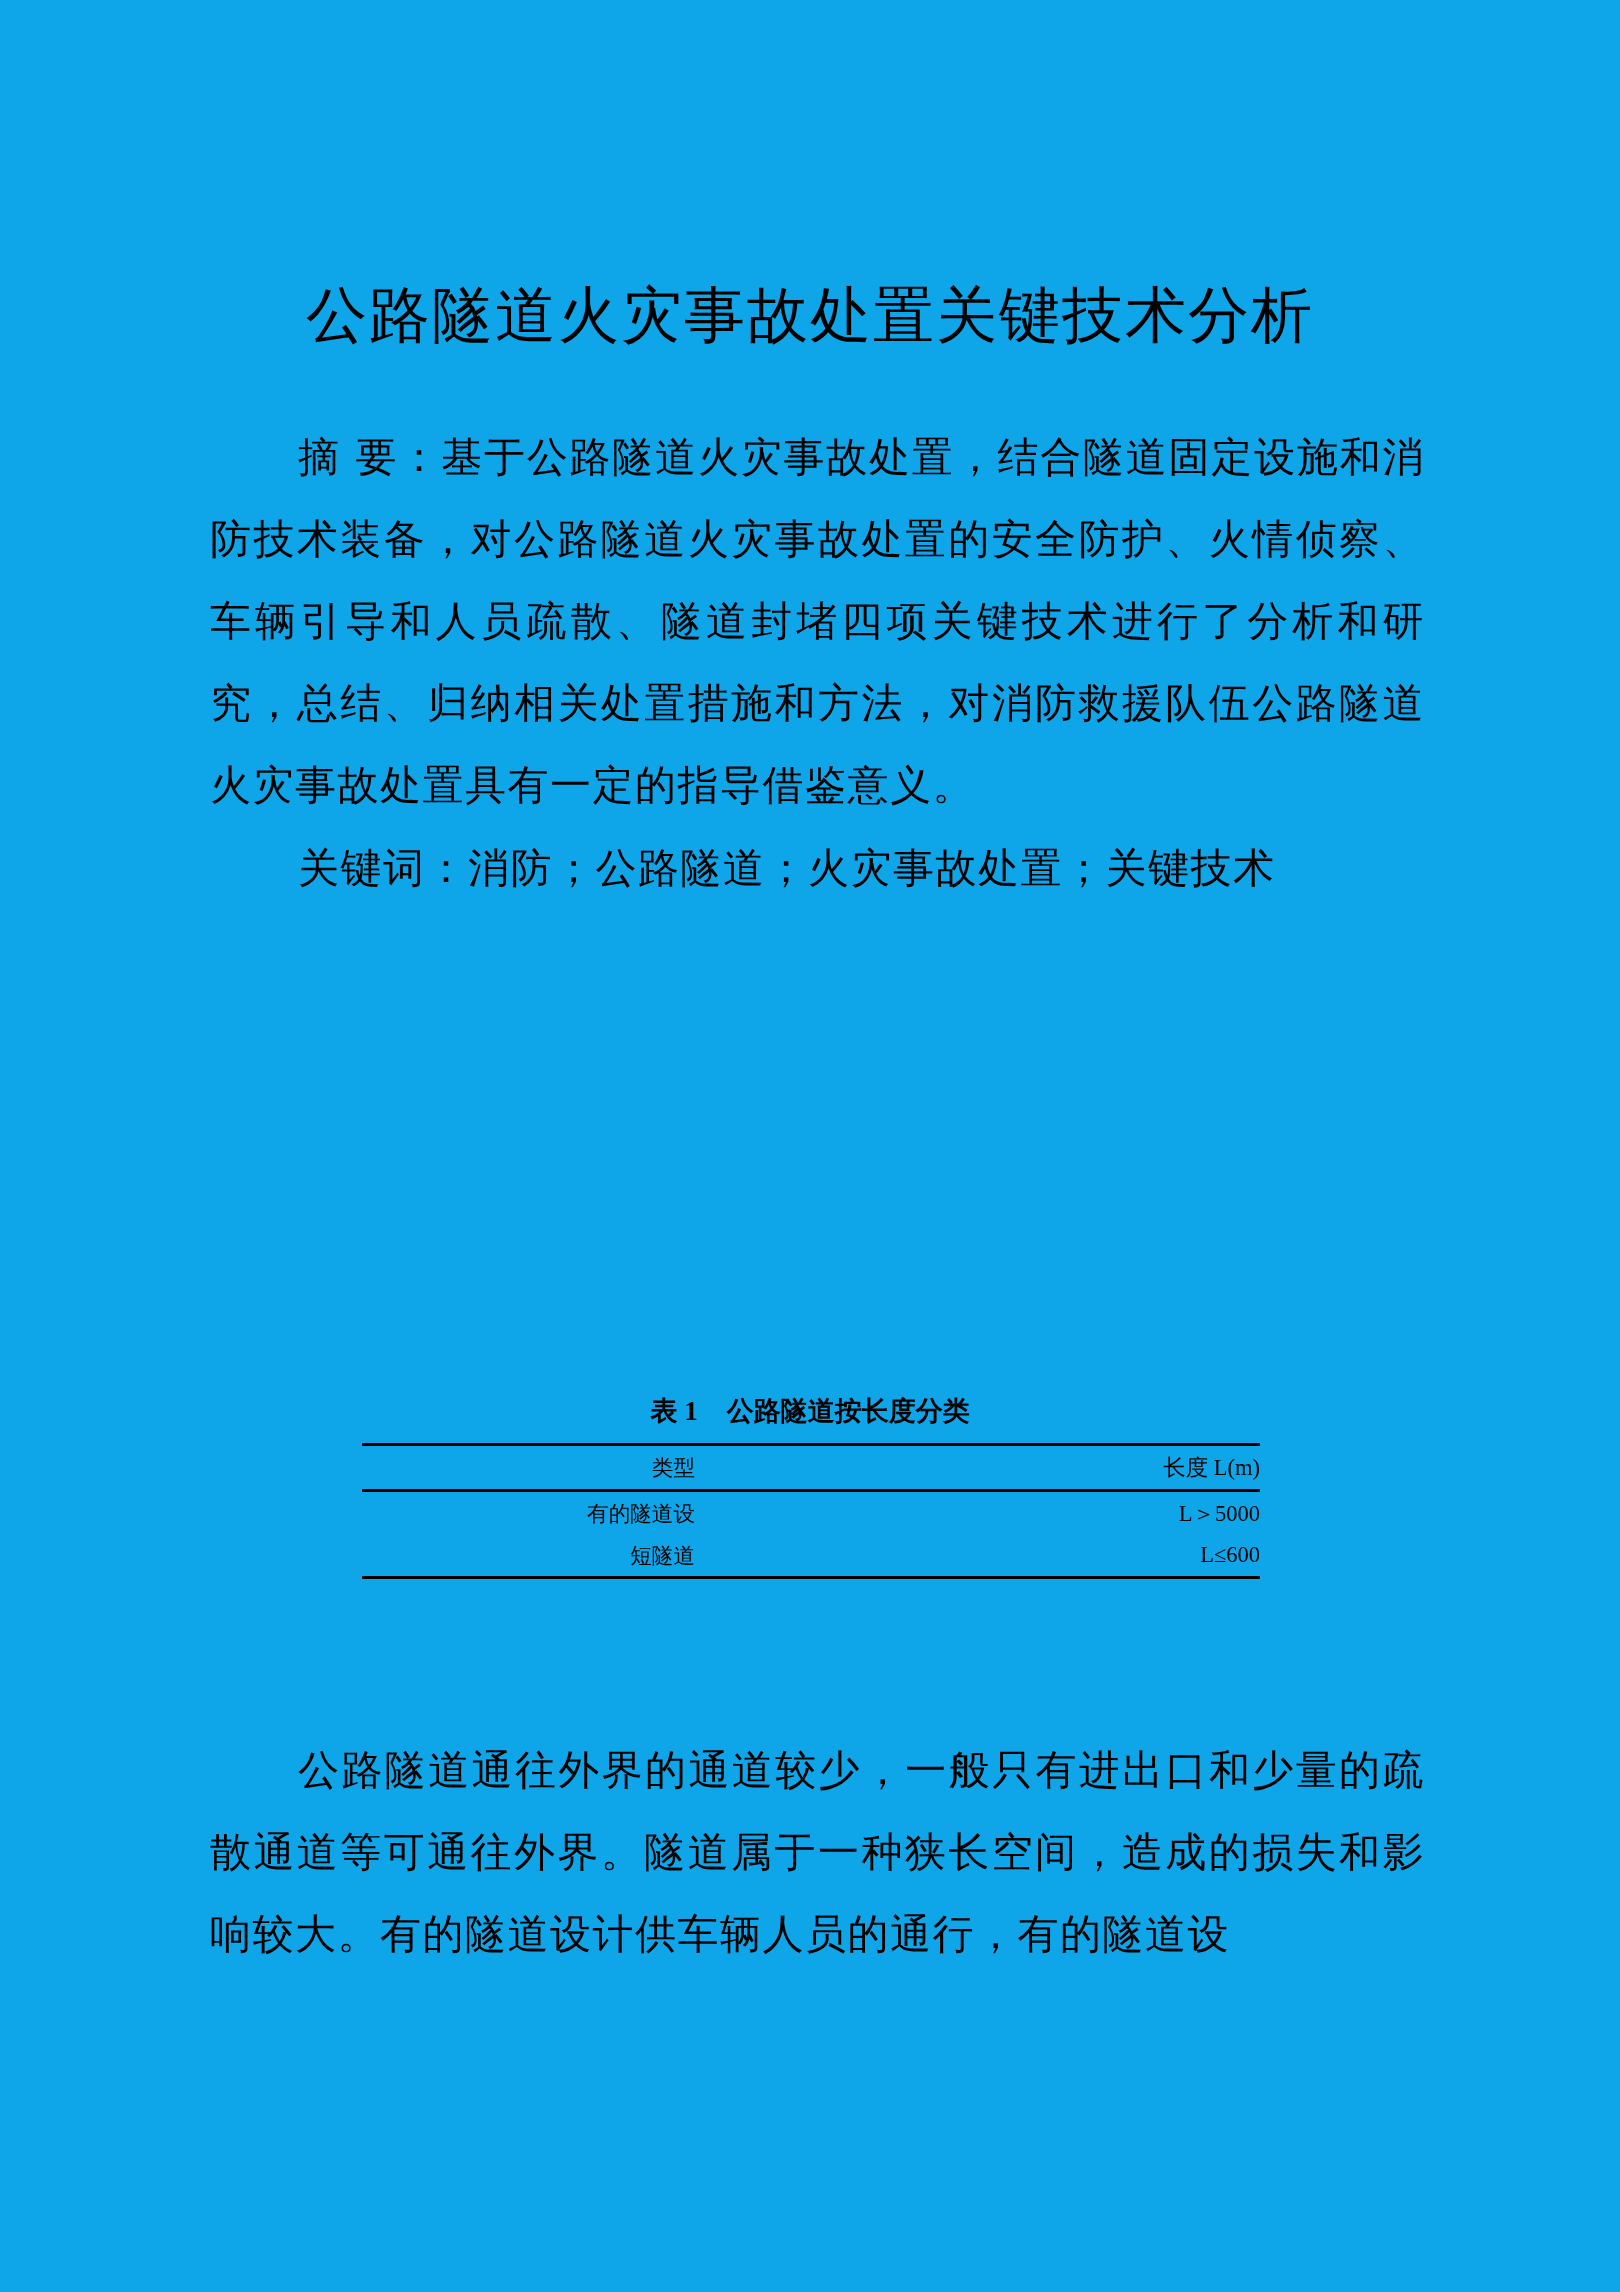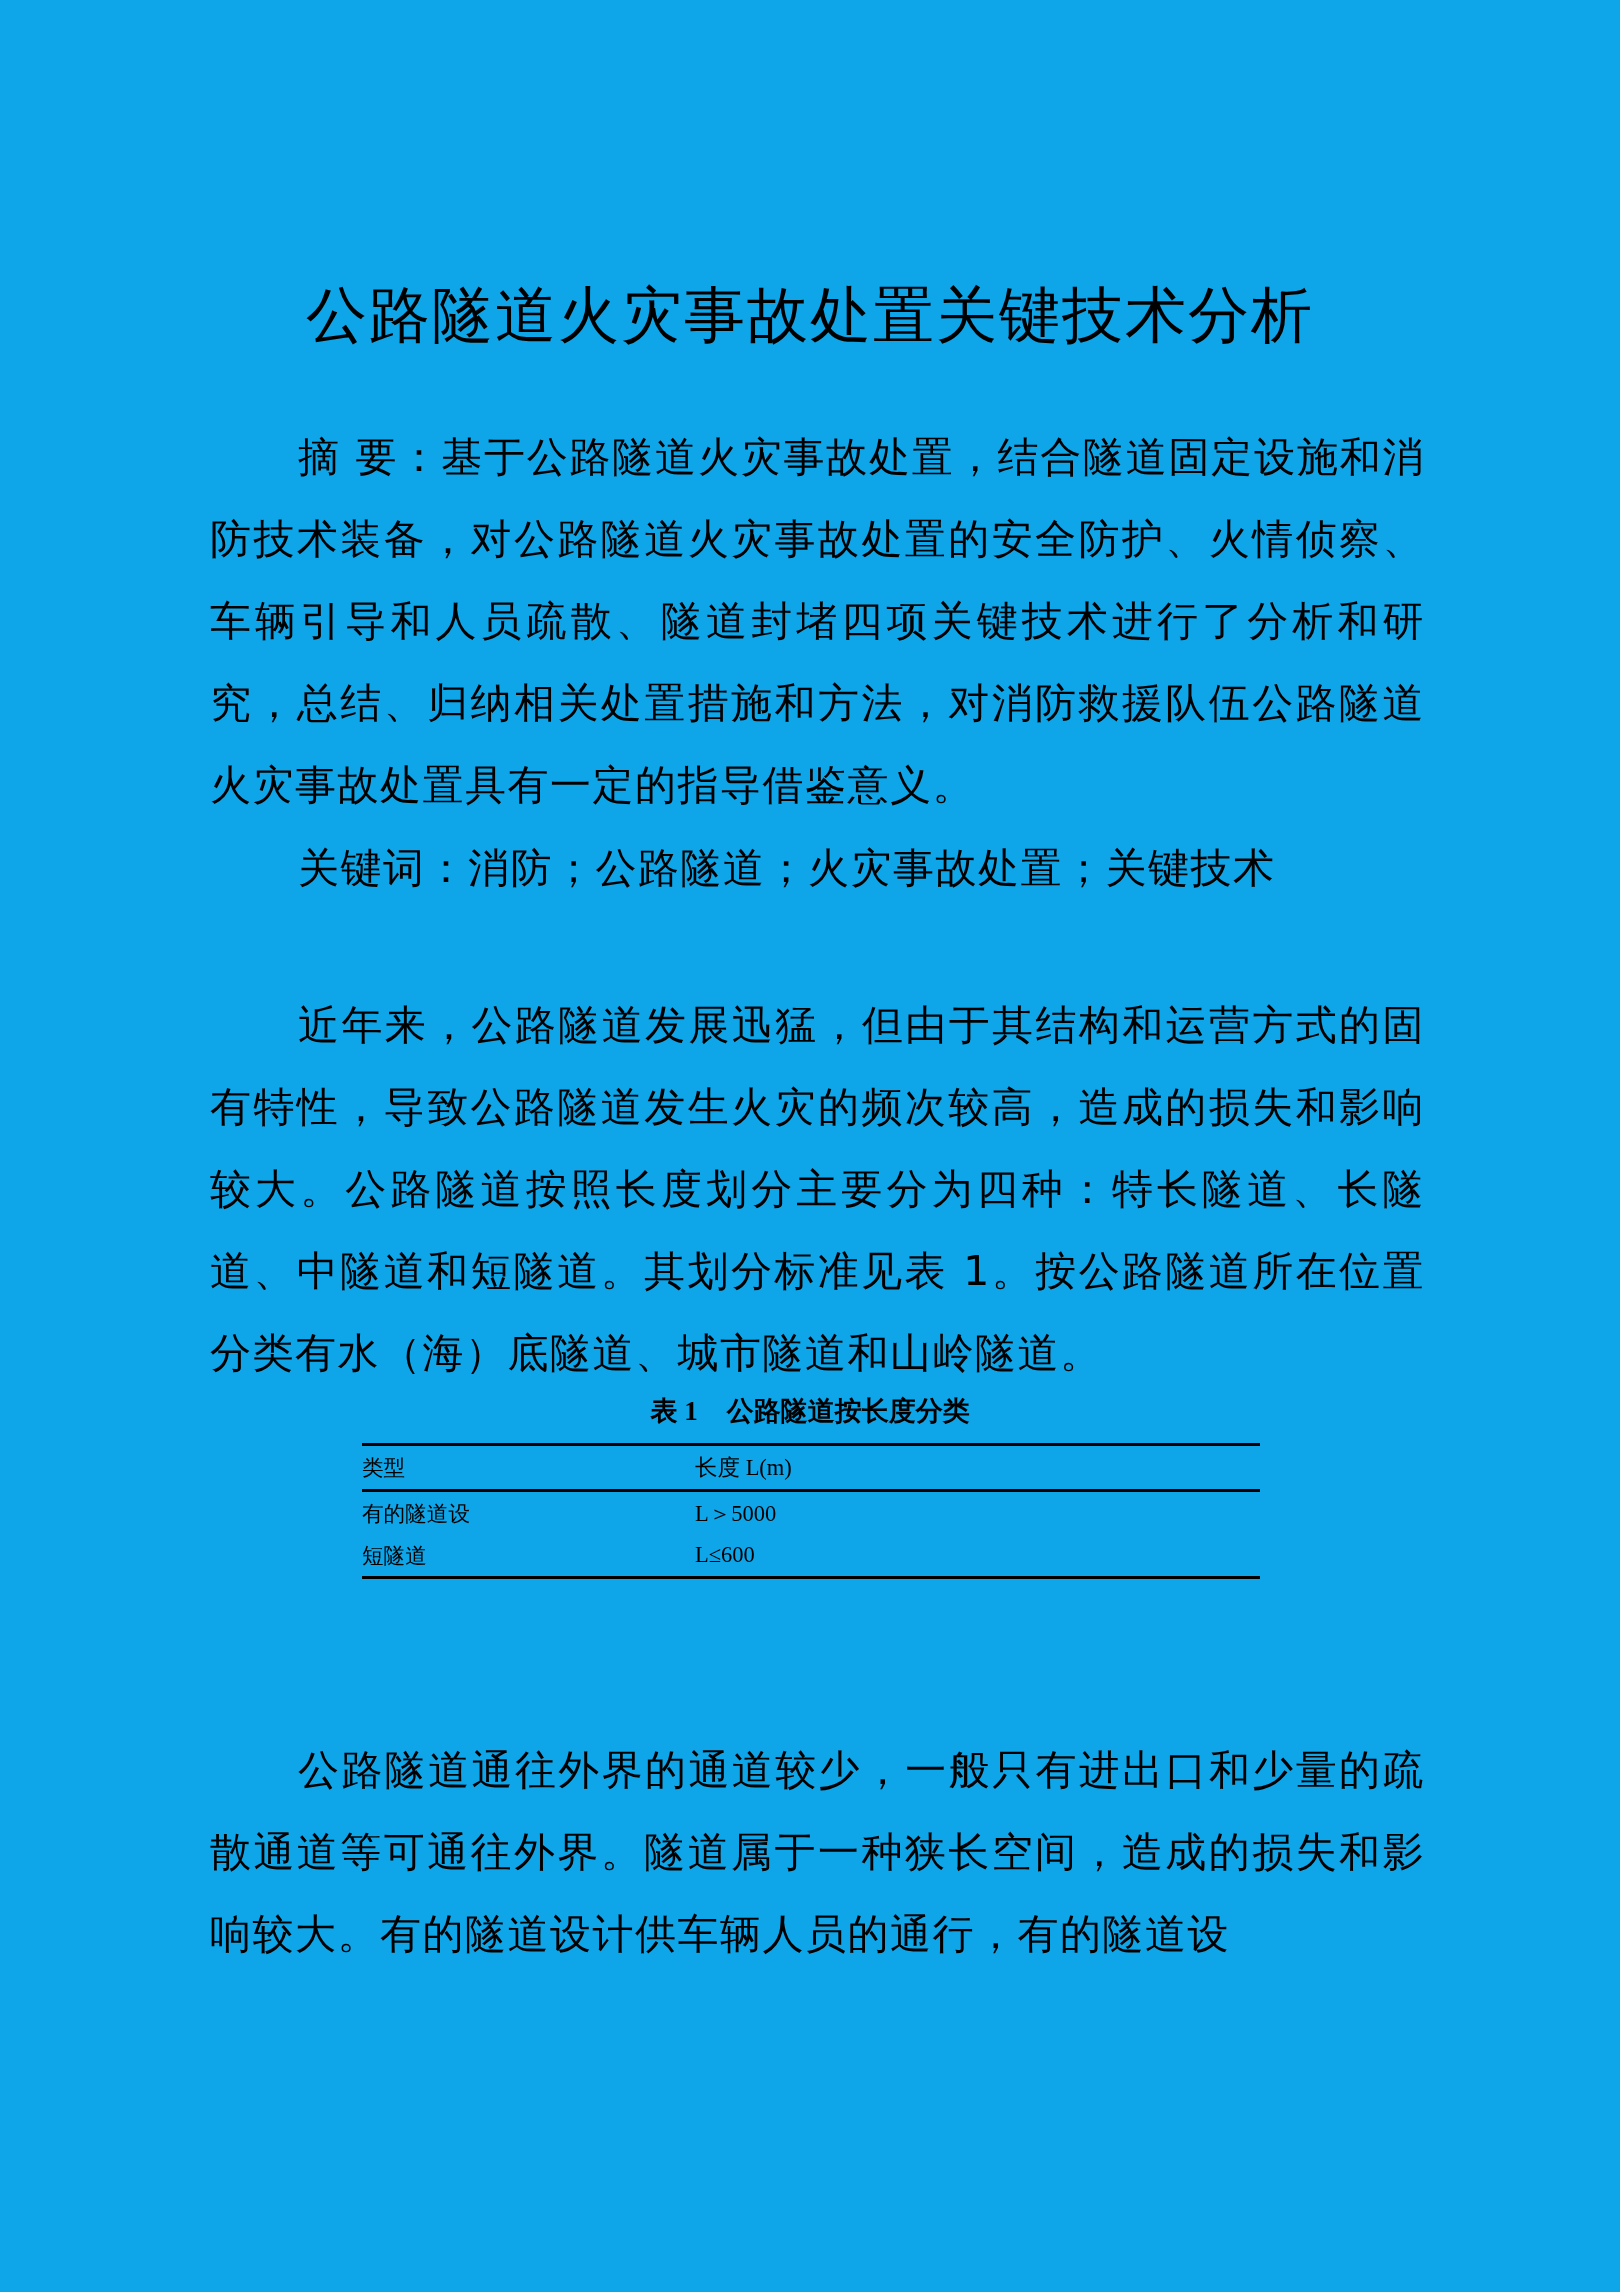--- a/index.html
+++ b/index.html
@@ -22,39 +22,38 @@
   .caption {
     position: absolute; left: 0; top: 1392px; width: 1620px; text-align: center;
     font-family: "Liberation Serif", "DejaVu Serif", serif; font-weight: bold; font-size: 27px; line-height: 39px;
   }
   .caption .num { margin-right: 29px; }
   .tbl {
     position: absolute; left: 362px; top: 1443px; width: 898px;
     border-collapse: collapse;
     font-family: "Liberation Serif", "DejaVu Serif", serif; font-size: 22.5px;
   }
-  .tbl th, .tbl td { text-align: left; padding: 0; font-weight: normal; }
+  .tbl th, .tbl td { text-align: right; padding: 0; font-weight: normal; }
   .tbl thead th { height: 43px; border-top: 3.9px solid #000; border-bottom: 3.9px solid #000; }
   .tbl tbody td { height: 42px; }
   .tbl tbody tr:last-child td { border-bottom: 3.9px solid #000; }
   .tbl .c1 { width: 333px; font-family: "DejaVu Sans", "Liberation Sans", sans-serif; font-size: 21.6px; }
   .tbl .c2 { width: 565px; }
 </style>
 </head>
 <body>
 
 <div class="page">
 
   <h1 class="title">公路隧道火灾事故处置关键技术分析</h1>
 
   <p class="para abstract">摘 要：基于公路隧道火灾事故处置，结合隧道固定设施和消防技术装备，对公路隧道火灾事故处置的安全防护、火情侦察、车辆引导和人员疏散、隧道封堵四项关键技术进行了分析和研究，总结、归纳相关处置措施和方法，对消防救援队伍公路隧道火灾事故处置具有一定的指导借鉴意义。</p>
 
   <p class="para keywords">关键词：消防；公路隧道；火灾事故处置；关键技术</p>
 
-  <p class="para intro">近年来，公路隧道发展迅猛，但由于其结构和运营方式的固有特性，导致公路隧道发生火灾的频次较高，造成的损失和影响较大。公路隧道按照长度划分主要分为四种：特长隧道、长隧道、中隧道和短隧道。其划分标准见表 1。按公路隧道所在位置分类有水（海）底隧道、城市隧道和山岭隧道。</p>
 
   <div class="caption">
     <span class="num">表 1</span><span>公路隧道按长度分类</span>
   </div>
 
   <table class="tbl">
     <thead>
       <tr>
         <th class="c1">类型</th>
         <th class="c2">长度 L(m)</th>

